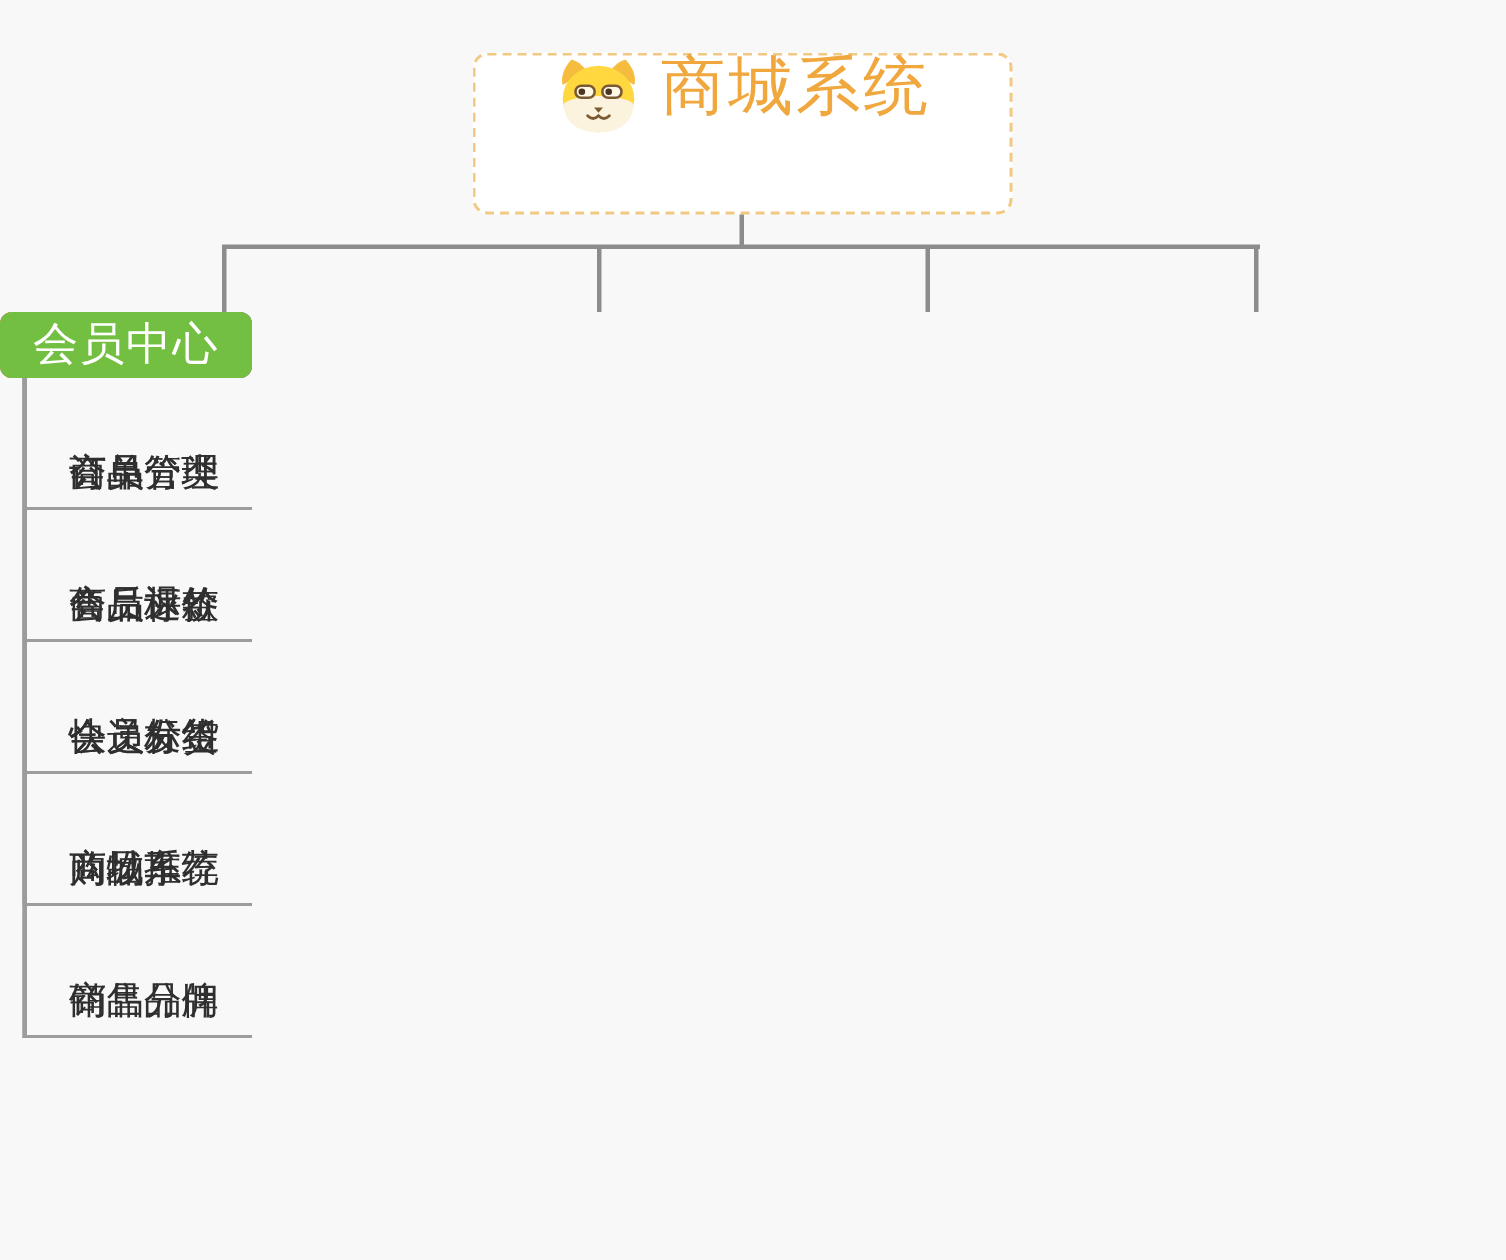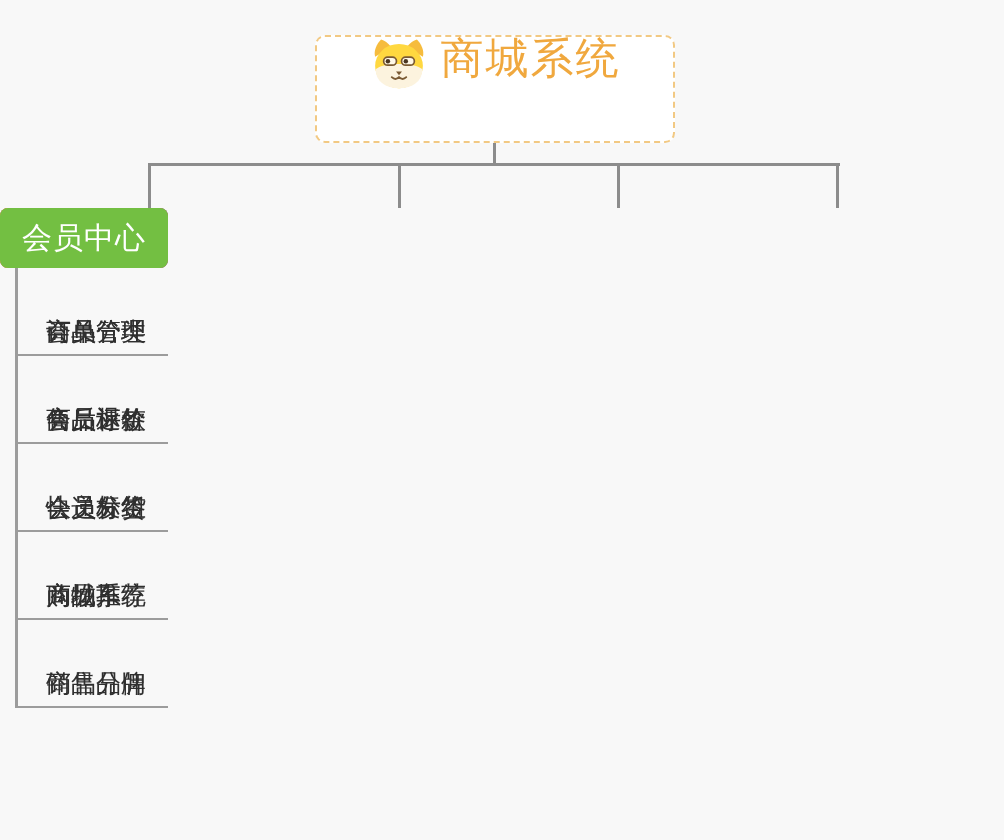--- a/index.html
+++ b/index.html
@@ -50,21 +50,21 @@
   .conn-drop.d4{left:836px;}
 
   
   .branch{position:absolute; top:208px;}
   .branch:nth-of-type(1){left:57px;  width:186px;}
   .branch:nth-of-type(2){left:307px; width:187px;}
   .branch:nth-of-type(3){left:523px; width:190px;}
   .branch:nth-of-type(4){left:745px; width:187px;}
 
   .branch-head{
-    height:60px;
+    height:44px;
     border-radius:8px;
     display:flex;
     align-items:center;
     justify-content:center;
     color:#FFFFFF;
     font-size:30px;
     letter-spacing:1px;
     line-height:1;
     cursor:default;
   }

